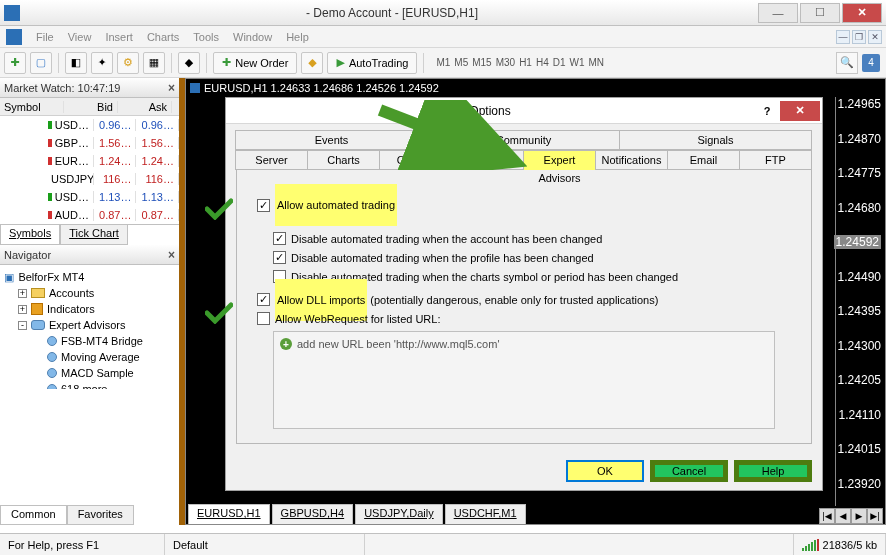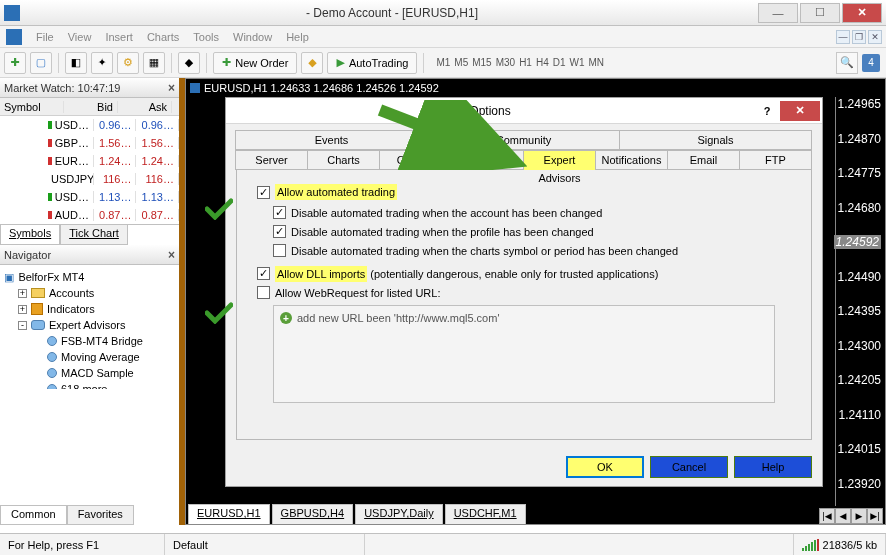--- a/index.html
+++ b/index.html
@@ -85,26 +85,26 @@
 .dlg-help { width: 26px; text-align: center; font-weight: bold; }
 .dlg-close { width: 40px; height: 20px; background: #c84a4a; color: #fff; display: flex; align-items: center; justify-content: center; font-weight: bold; margin-right: 2px; }
 .dlg-body { padding: 6px 10px 8px; }
 .dlg-tabrow { display: flex; }
 .dlg-tab { border: 1px solid #b8b8b8; background: #f0f0f0; flex: 1; text-align: center; height: 20px; line-height: 18px; font-size: 11px; margin-left: -1px; }
 .dlg-tab.active { background: #ffff70; border-bottom: none; position: relative; }
 .dlg-content { border: 1px solid #b8b8b8; border-top: none; padding: 14px 12px 8px; background: #f0f0f0; min-height: 270px; }
 .chk-row { display: flex; align-items: center; gap: 5px; margin-bottom: 6px; margin-left: 24px; font-size: 11px; }
 .chk-row.top { margin-left: 8px; }
 .chk { width: 13px; height: 13px; border: 1px solid #666; background: #fff; display: flex; align-items: center; justify-content: center; font-size: 11px; color: #000; }
-.hl { background: #ffff70; padding: 2px 2px; }
+.hl { background: #ffff70; padding: 15px 2px; }
 .urlbox { margin: 6px 24px; border: 1px solid #c0c0c0; background: #f4f4f4; height: 98px; padding: 6px; font-size: 11px; color: #555; }
 .urlbox-inner { display: flex; align-items: center; gap: 5px; }
 .plus-ico { width: 12px; height: 12px; border-radius: 50%; background: #5a9e3a; color: #fff; font-weight: bold; display: flex; align-items: center; justify-content: center; font-size: 10px; }
 .dlg-buttons { display: flex; justify-content: flex-end; gap: 6px; padding: 8px 10px; }
-.dlg-btn { width: 78px; height: 22px; border: 1px solid #4d7c0f; background: #1d4ed8; display: flex; align-items: center; justify-content: center; font-size: 11px; }
+.dlg-btn { width: 78px; height: 22px; border: 5px solid #4d7c0f; background: #22c55e; display: flex; align-items: center; justify-content: center; font-size: 11px; }
 .dlg-btn.ok { background: #ffff70; border: 2px solid #0078d7; }
 
 
 .big-check { position: absolute; width: 28px; height: 22px; z-index: 20; }
 .big-check svg { width: 100%; height: 100%; }
 .arrow { position: absolute; z-index: 20; }
 
 
 .statusbar { position: absolute; bottom: 0; left: 0; right: 0; height: 22px; background: #f4f4f4; border-top: 1px solid #c0c0c0; display: flex; align-items: center; font-size: 11px; }
 .statusbar > div { padding: 0 8px; border-right: 1px solid #d0d0d0; height: 100%; display: flex; align-items: center; }
@@ -295,21 +295,21 @@
   <div class="chart">
     <div class="chart-title">
       <span class="ctl-ico"></span>
       <span>EURUSD,H1  1.24633 1.24686 1.24526 1.24592</span>
     </div>
     <div class="price-axis" id="price-axis">
         <div style="top: 0px;">1.24965</div>
         <div style="top: 34.5455px;">1.24870</div>
         <div style="top: 69.0909px;">1.24775</div>
         <div style="top: 103.636px;">1.24680</div>
-        <div class="price-highlight" style="top: 138.182px; font-style: italic;">1.24592</div>
+        <div class="price-highlight" style="top: 138.182px;">1.24592</div>
         <div style="top: 172.727px;">1.24490</div>
         <div style="top: 207.273px;">1.24395</div>
         <div style="top: 241.818px;">1.24300</div>
         <div style="top: 276.364px;">1.24205</div>
         <div style="top: 310.909px;">1.24110</div>
         <div style="top: 345.455px;">1.24015</div>
         <div style="top: 380px;">1.23920</div>
       </div>
     <div class="chart-tabs" id="chart-tabs">
         <div class="active">EURUSD,H1</div>

